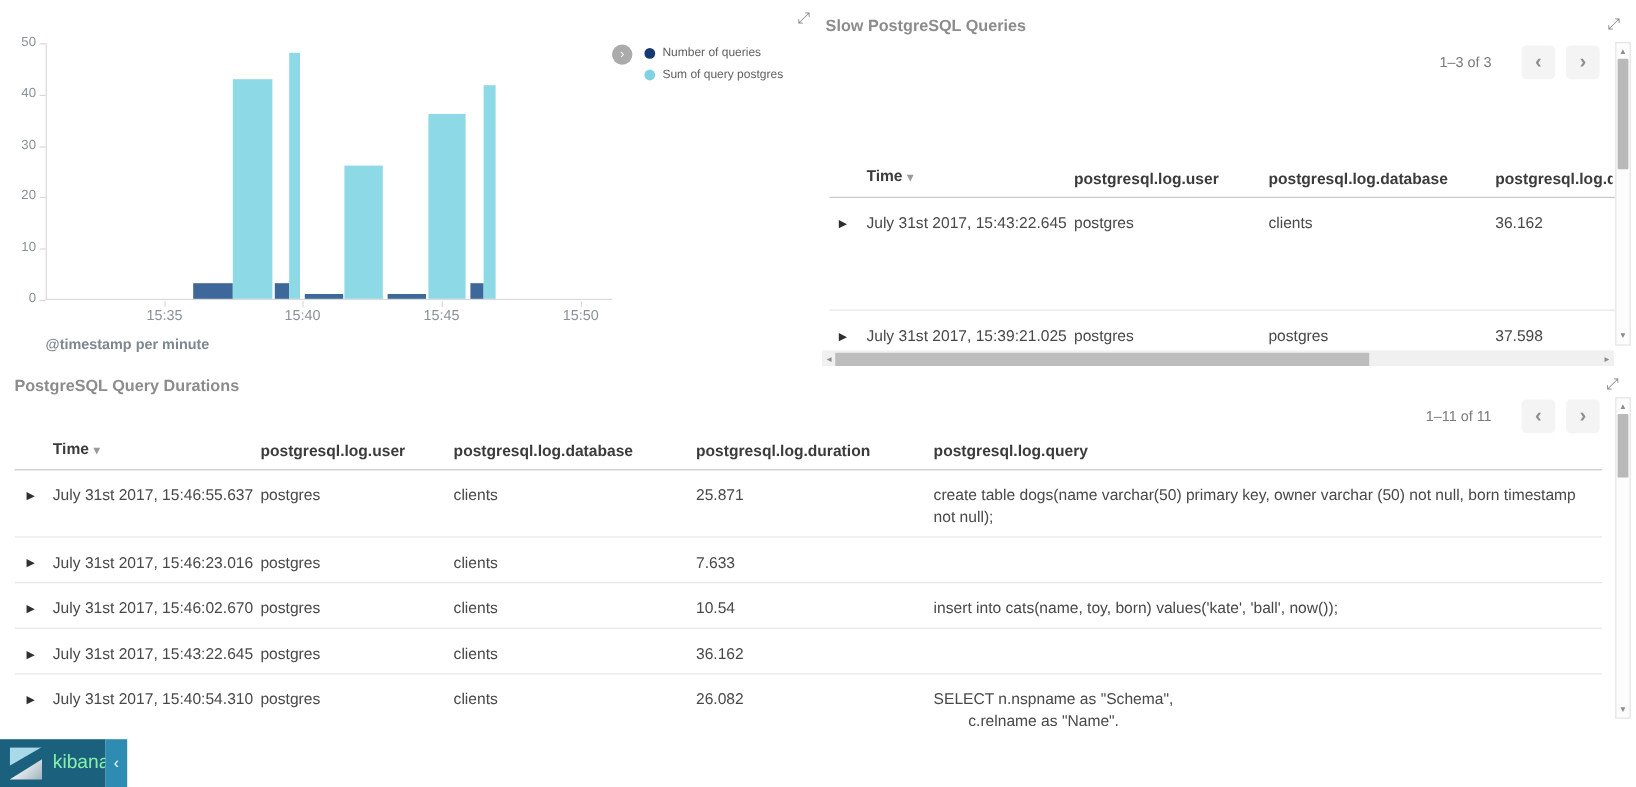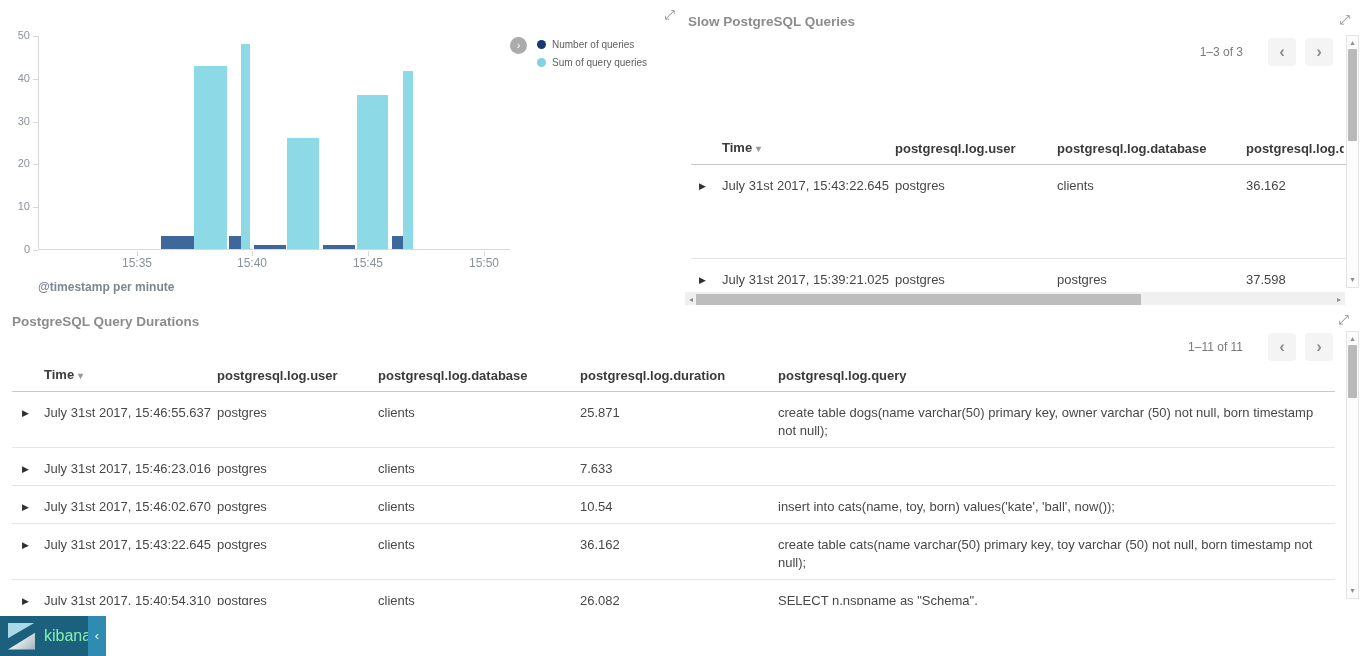--- a/index.html
+++ b/index.html
@@ -136,21 +136,21 @@
   <div class="x-axis-title">@timestamp per minute</div>
   <div id="legend">
     <button class="legend-toggle">›</button>
     <ul class="legend-items" id="legend-items">
         <li class="legend-item">
           <div class="dot" style="background: rgb(22, 57, 113);"></div>
           <div>Number of queries</div>
         </li>
         <li class="legend-item">
           <div class="dot" style="background: rgb(127, 210, 225);"></div>
-          <div>Sum of query queries</div>
+          <div>Sum of query postgres</div>
         </li>
       </ul>
   </div>
 </section>
 
 <section class="panel" id="panel-slow">
   <h2 class="panel-title">Slow PostgreSQL Queries</h2>
   <span class="expand">⤢</span>
   <div class="pager">
     <span class="pager-label">1–3 of 3</span>
@@ -250,21 +250,20 @@
           <div class="cell c5">insert into cats(name, toy, born) values('kate', 'ball', now());</div>
         </div>
         <div class="t-row">
           <div class="cell c0">
             <div class="caret">▶</div>
           </div>
           <div class="cell c1">July 31st 2017, 15:43:22.645</div>
           <div class="cell c2">postgres</div>
           <div class="cell c3">clients</div>
           <div class="cell c4">36.162</div>
-          <div class="cell c5">create table cats(name varchar(50) primary key, toy varchar (50) not null, born timestamp not null);</div>
         </div>
         <div class="t-row">
           <div class="cell c0">
             <div class="caret">▶</div>
           </div>
           <div class="cell c1">July 31st 2017, 15:40:54.310</div>
           <div class="cell c2">postgres</div>
           <div class="cell c3">clients</div>
           <div class="cell c4">26.082</div>
           <div class="cell c5">SELECT n.nspname as "Schema",

